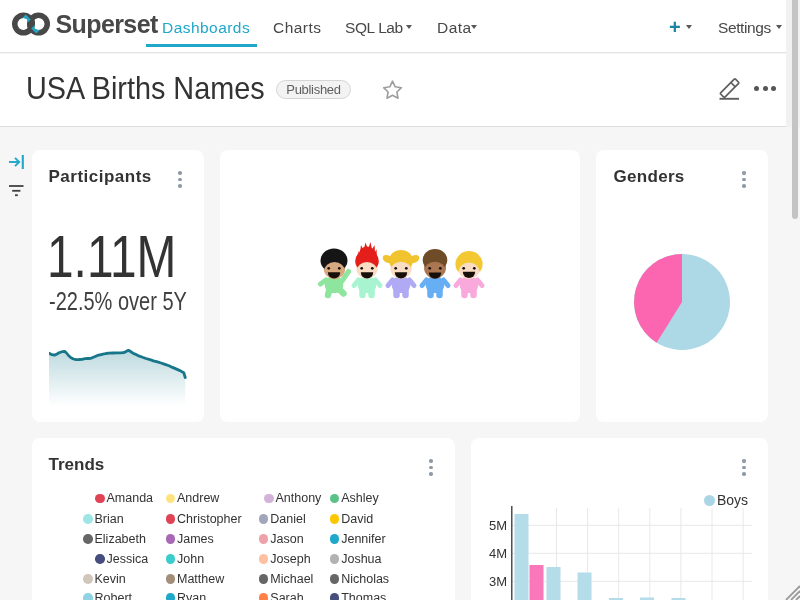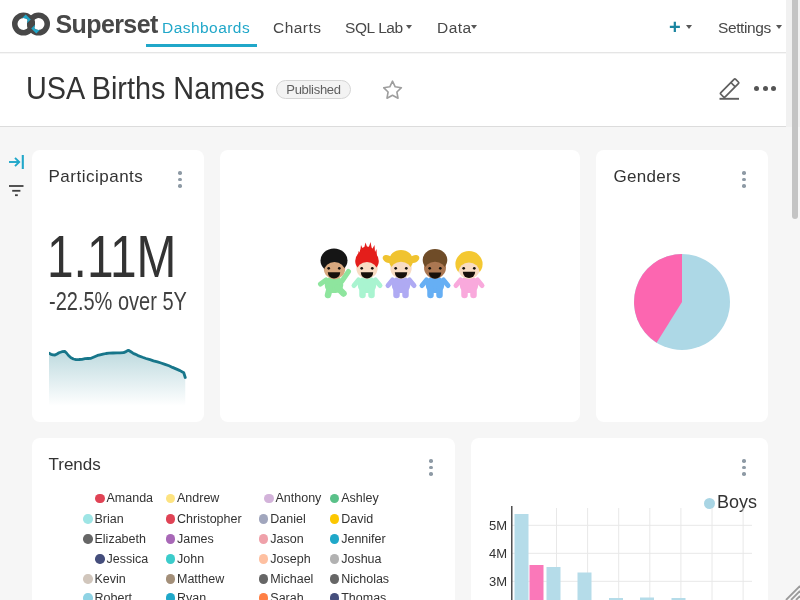--- a/index.html
+++ b/index.html
@@ -4,21 +4,21 @@
 <style>
   * { margin:0; padding:0; box-sizing:border-box; }
   html,body { width:800px; height:600px; overflow:hidden; }
   body { font-family:"Liberation Sans", sans-serif; background:#F6F6F6; position:relative; }
   .abs { position:absolute; }
   .nav { position:absolute; left:0; top:0; width:800px; height:53px; background:#fff; border-bottom:1px solid #E5E5E5; }
   .navitem { position:absolute; font-size:15.5px; color:#484848; line-height:1; letter-spacing:0.45px; }
   .caret { position:absolute; width:0; height:0; border-left:3.2px solid transparent; border-right:3.2px solid transparent; border-top:4.2px solid #575757; }
   .titlebar { position:absolute; left:0; top:54px; width:800px; height:73px; background:#fff; border-bottom:1px solid #DCDCDC; }
   .card { position:absolute; background:#fff; border-radius:8px; }
-  .cardtitle { position:absolute; font-size:17px; font-weight:400; color:#333; line-height:1; letter-spacing:0.5px; }
+  .cardtitle { position:absolute; font-size:17px; font-weight:700; color:#333; line-height:1; letter-spacing:0.5px; }
   .vdots { position:absolute; width:4px; }
   .vdots span { display:block; width:3.5px; height:3.5px; border-radius:50%; background:#8E9AA5; margin:0 0 3.2px 0; }
   .legend-item { position:absolute; font-size:12.5px; color:#333; line-height:1; white-space:nowrap; }
   .legend-item i { display:inline-block; width:9.5px; height:9.5px; border-radius:50%; margin-right:2px; vertical-align:-1px; }
 </style>
 </head>
 <body>
 
 <div class="nav">
   <svg class="abs" style="left:12px; top:12px;" width="40" height="26" viewBox="0 0 40 26">
@@ -229,21 +229,21 @@
   <div class="legend-item" style="left:226.8px; top:153.5px;"><i style="background:#FF7F44;"></i>Sarah</div>
   <div class="legend-item" style="left:297.7px; top:153.5px;"><i style="background:#454E7C;"></i>Thomas</div>
 </div>
 
 <div class="card" style="left:471px; top:438px; width:297px; height:180px;">
   <div class="vdots" style="left:271px; top:21px;">
       <span></span>
       <span></span>
       <span></span>
     </div>
-  <div class="legend-item" style="left:233px; top:55px;"><i style="background:#A9D5E4; width:11px; height:11px;"></i><span style="font-size:18px;">Boys</span></div>
+  <div class="legend-item" style="left:233px; top:55px;"><i style="background:#A9D5E4; width:11px; height:11px;"></i><span style="font-size:14px;">Boys</span></div>
   <svg class="abs" style="left:0px; top:62px;" width="297" height="118" viewBox="0 0 297 118">
 
     <line x1="41" y1="25.3" x2="281" y2="25.3" stroke="#E8E8E8" stroke-width="1"></line>
     <line x1="41" y1="53.3" x2="281" y2="53.3" stroke="#E8E8E8" stroke-width="1"></line>
     <line x1="41" y1="81.3" x2="281" y2="81.3" stroke="#E8E8E8" stroke-width="1"></line>
     <line x1="85.5" y1="8" x2="85.5" y2="118" stroke="#E8E8E8" stroke-width="1"></line>
     <line x1="116.6" y1="8" x2="116.6" y2="118" stroke="#E8E8E8" stroke-width="1"></line>
     <line x1="147.7" y1="8" x2="147.7" y2="118" stroke="#E8E8E8" stroke-width="1"></line>
     <line x1="178.8" y1="8" x2="178.8" y2="118" stroke="#E8E8E8" stroke-width="1"></line>
     <line x1="209.9" y1="8" x2="209.9" y2="118" stroke="#E8E8E8" stroke-width="1"></line>

